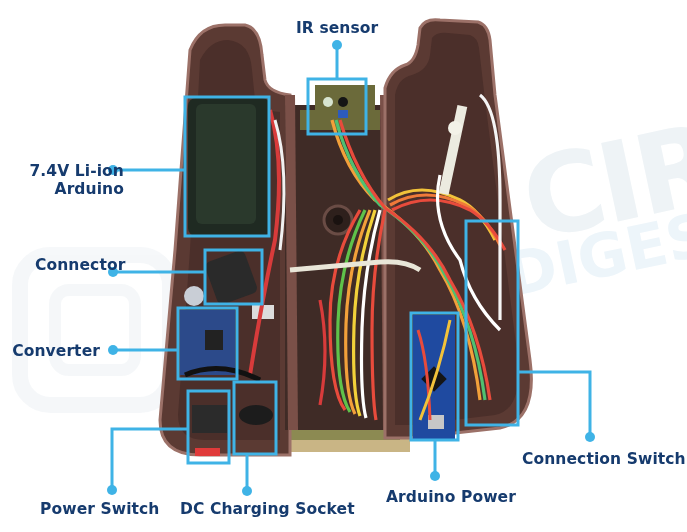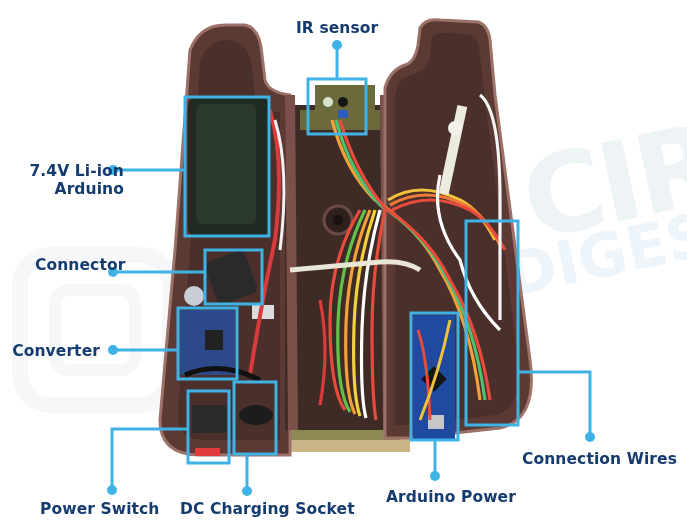--- a/index.html
+++ b/index.html
@@ -154,14 +154,14 @@
   <div class="label right" style="left:0px; top:342px; width:100px;">
     <div>Converter</div>
   </div>
 
   <div class="label" style="left:180px; top:500px;">DC Charging Socket</div>
 
   <div class="label" style="left:40px; top:500px;">Power Switch</div>
 
   <div class="label" style="left:386px; top:488px;">Arduino Power</div>
 
-  <div class="label" style="left:522px; top:450px;">Connection Wires</div>
+  <div class="label" style="left:522px; top:450px;">Connection Switch</div>
 </div>
 
 </body></html>

